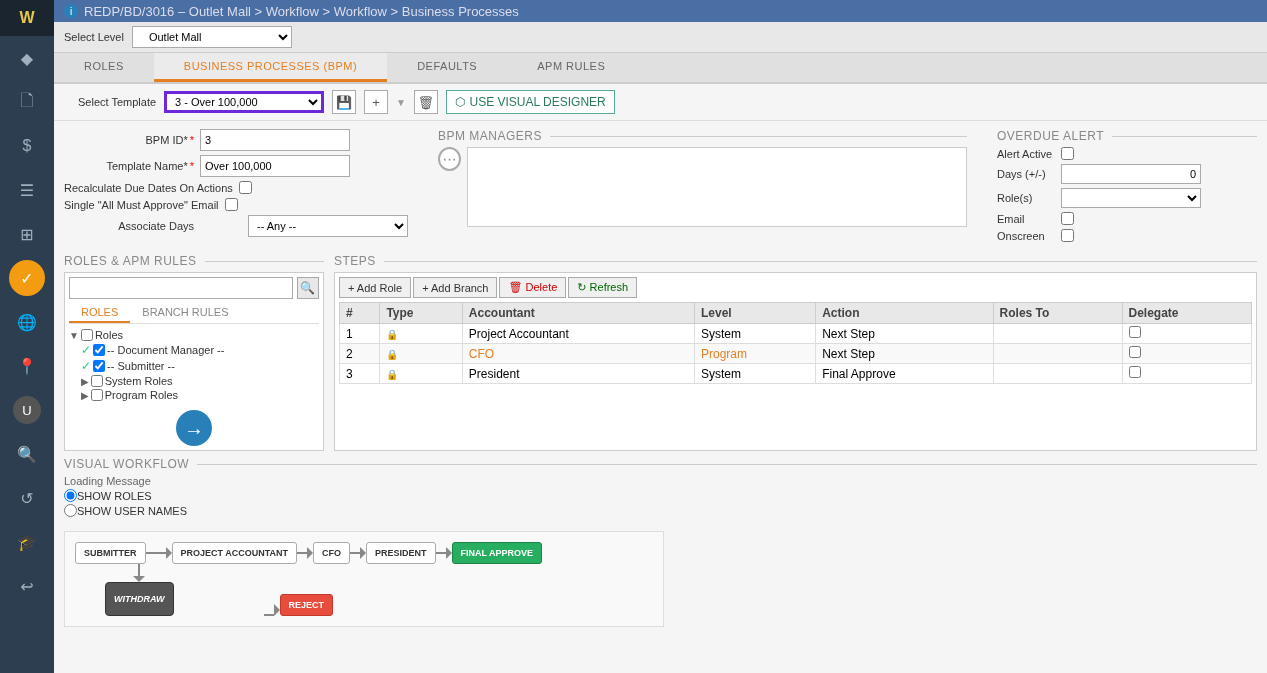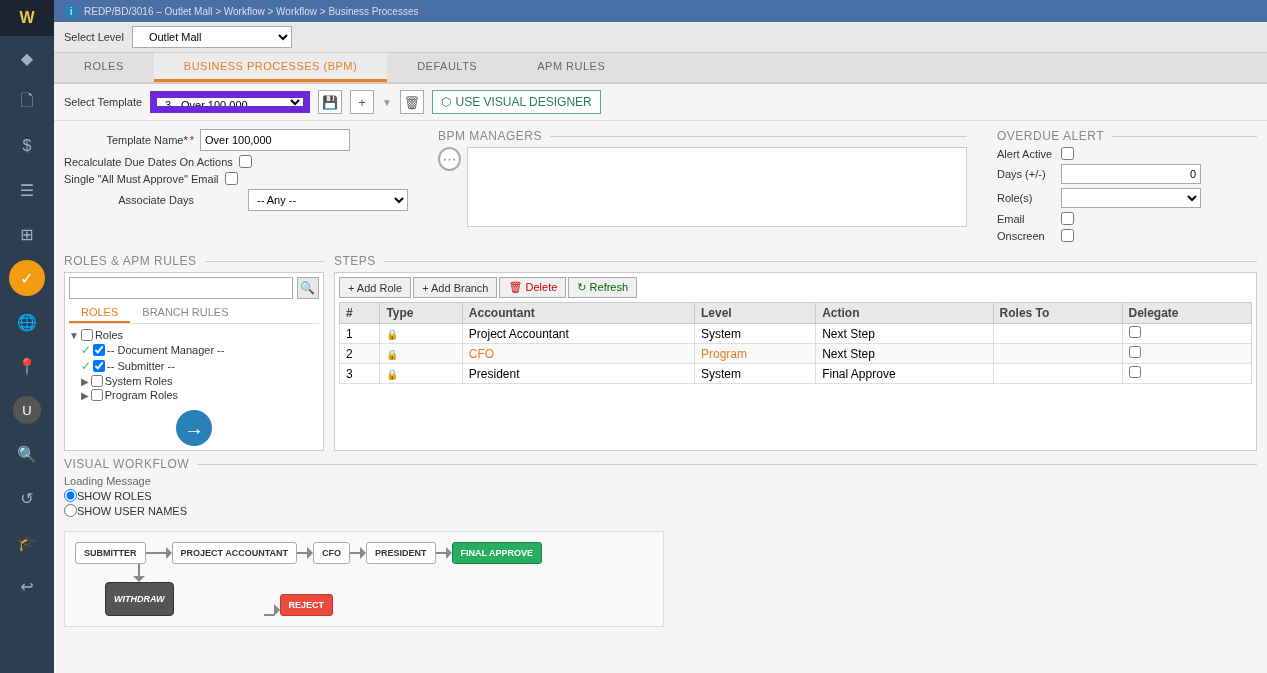--- a/index.html
+++ b/index.html
@@ -60,21 +60,21 @@
       align-items: center;
       font-size: 11px;
       height: 22px;
     }
     .top-bar .info-icon {
       width: 14px; height: 14px; border-radius: 50%;
       background: #2980b9; color: #fff;
       display: inline-flex; align-items: center; justify-content: center;
       font-size: 10px; margin-right: 6px;
     }
-    .breadcrumb { color: #dde; font-size: 10px; }
+    .breadcrumb { color: #dde; font-size: 13px; }
 
     
     .level-bar {
       background: #e8e8e8;
       padding: 4px 10px;
       display: flex;
       align-items: center;
       gap: 8px;
       border-bottom: 1px solid #ccc;
     }
@@ -101,29 +101,29 @@
     }
     .tab.active {
       color: #e67e22;
       border-bottom: 3px solid #e67e22;
       background: #ebebeb;
     }
 
     
     .template-bar {
       background: #f5f5f5;
-      padding: 6px 10px;
+      padding: 6px 24px;
       display: flex;
       align-items: center;
       gap: 8px;
       border-bottom: 1px solid #ddd;
     }
     .template-bar label { font-size: 11px; color: #333; }
     .template-select {
-      height: 22px; border: 7px solid #6d28d9; background: #fff;
+      height: 22px; border: 3px solid #6d28d9; background: #fff;
       padding: 0 4px; font-size: 11px; min-width: 160px;
     }
     .btn-icon {
       width: 24px; height: 24px;
       border: 1px solid #aaa; background: #fff;
       cursor: pointer; display: inline-flex; align-items: center; justify-content: center;
       font-size: 13px; color: #555;
     }
     .btn-visual {
       height: 24px; padding: 0 8px;
@@ -395,20 +395,24 @@
       <span>⬡</span>
       <span>USE VISUAL DESIGNER</span>
     </button>
   </div>
 
   <div class="content-area">
 
     <div style="display:flex; gap:30px; margin-bottom:8px; align-items:flex-start;">
 
       <div style="display:flex;flex-direction:column;gap:4px;">
+        <div class="form-group">
+          <label class="form-label required">BPM ID*</label>
+          <input class="form-input" value="3" style="width: 150px;">
+        </div>
         <div class="form-group">
           <label class="form-label required">Template Name*</label>
           <input class="form-input" value="Over 100,000" style="width: 150px;">
         </div>
         <div class="form-group">
           <label class="form-label">Recalculate Due Dates On Actions</label>
           <input type="checkbox" style="">
         </div>
         <div class="form-group">
           <label class="form-label">Single "All Must Approve" Email</label>

